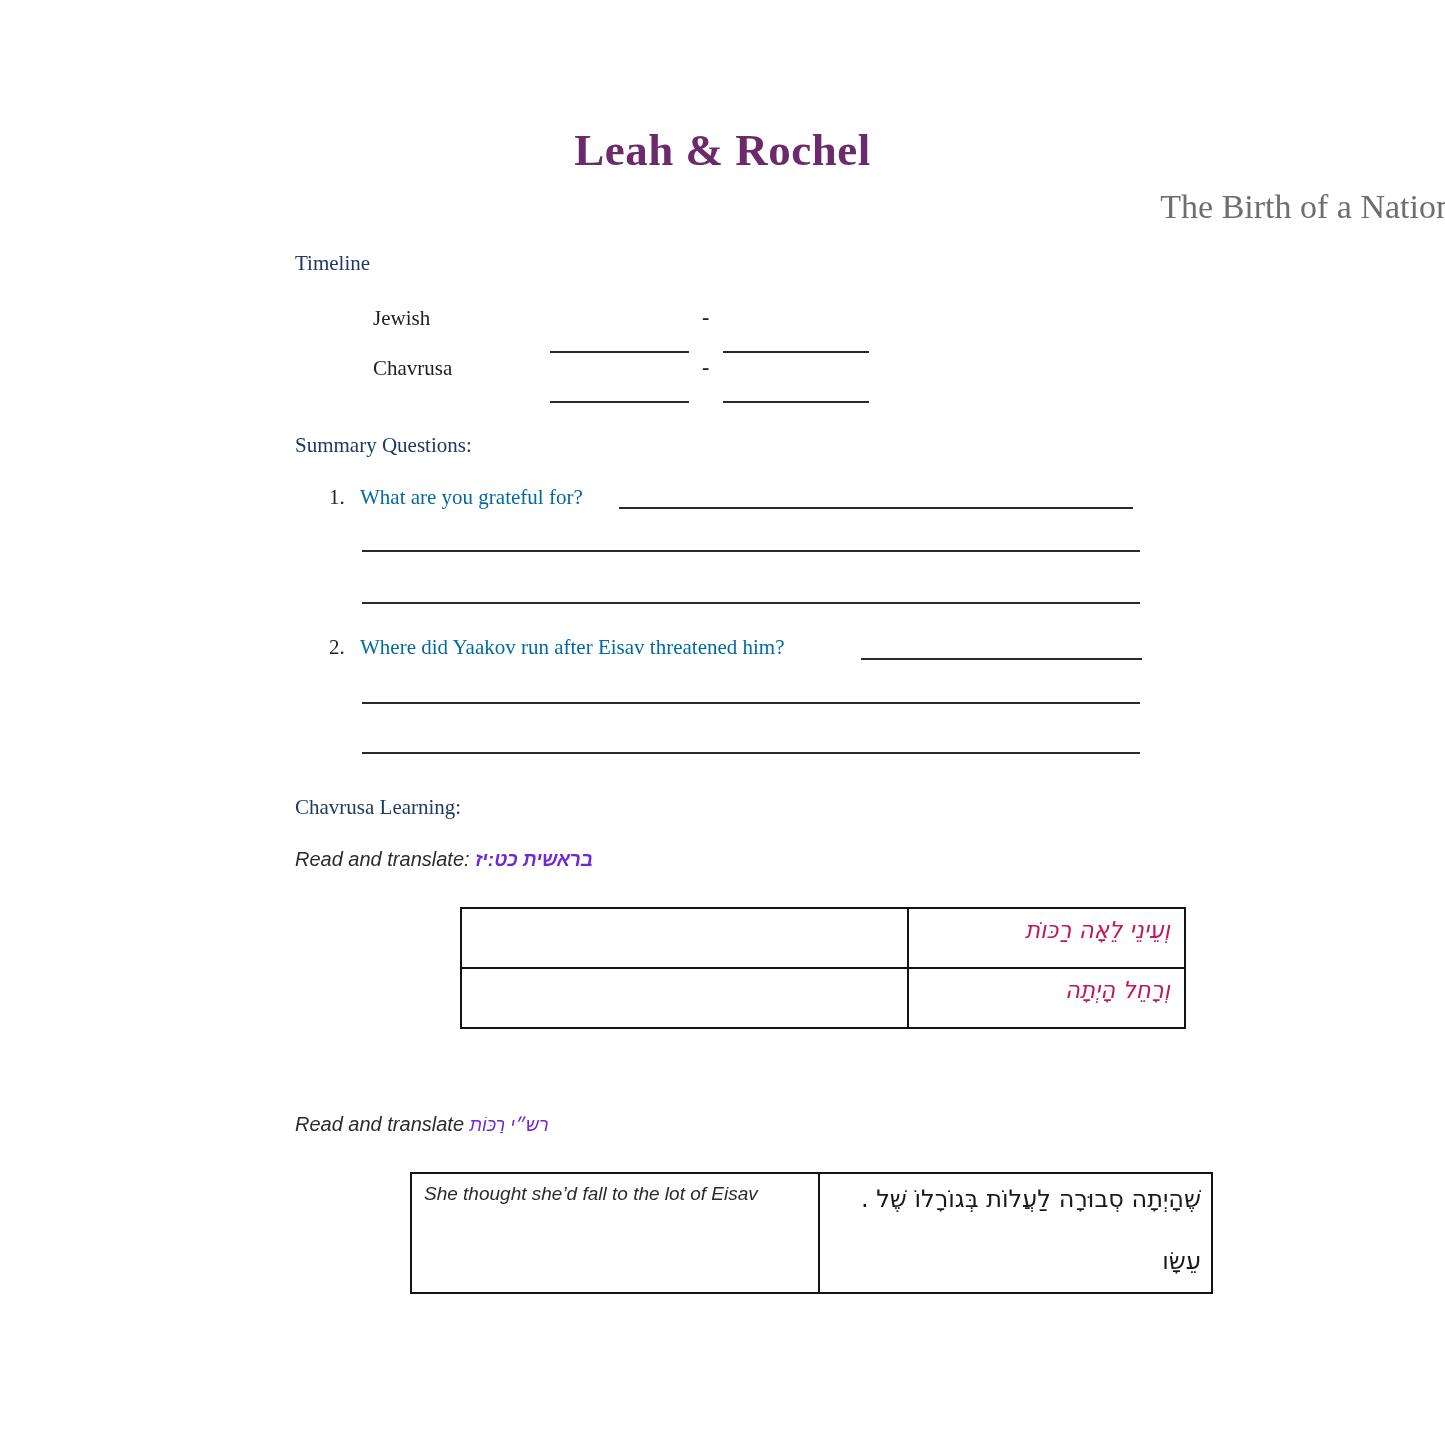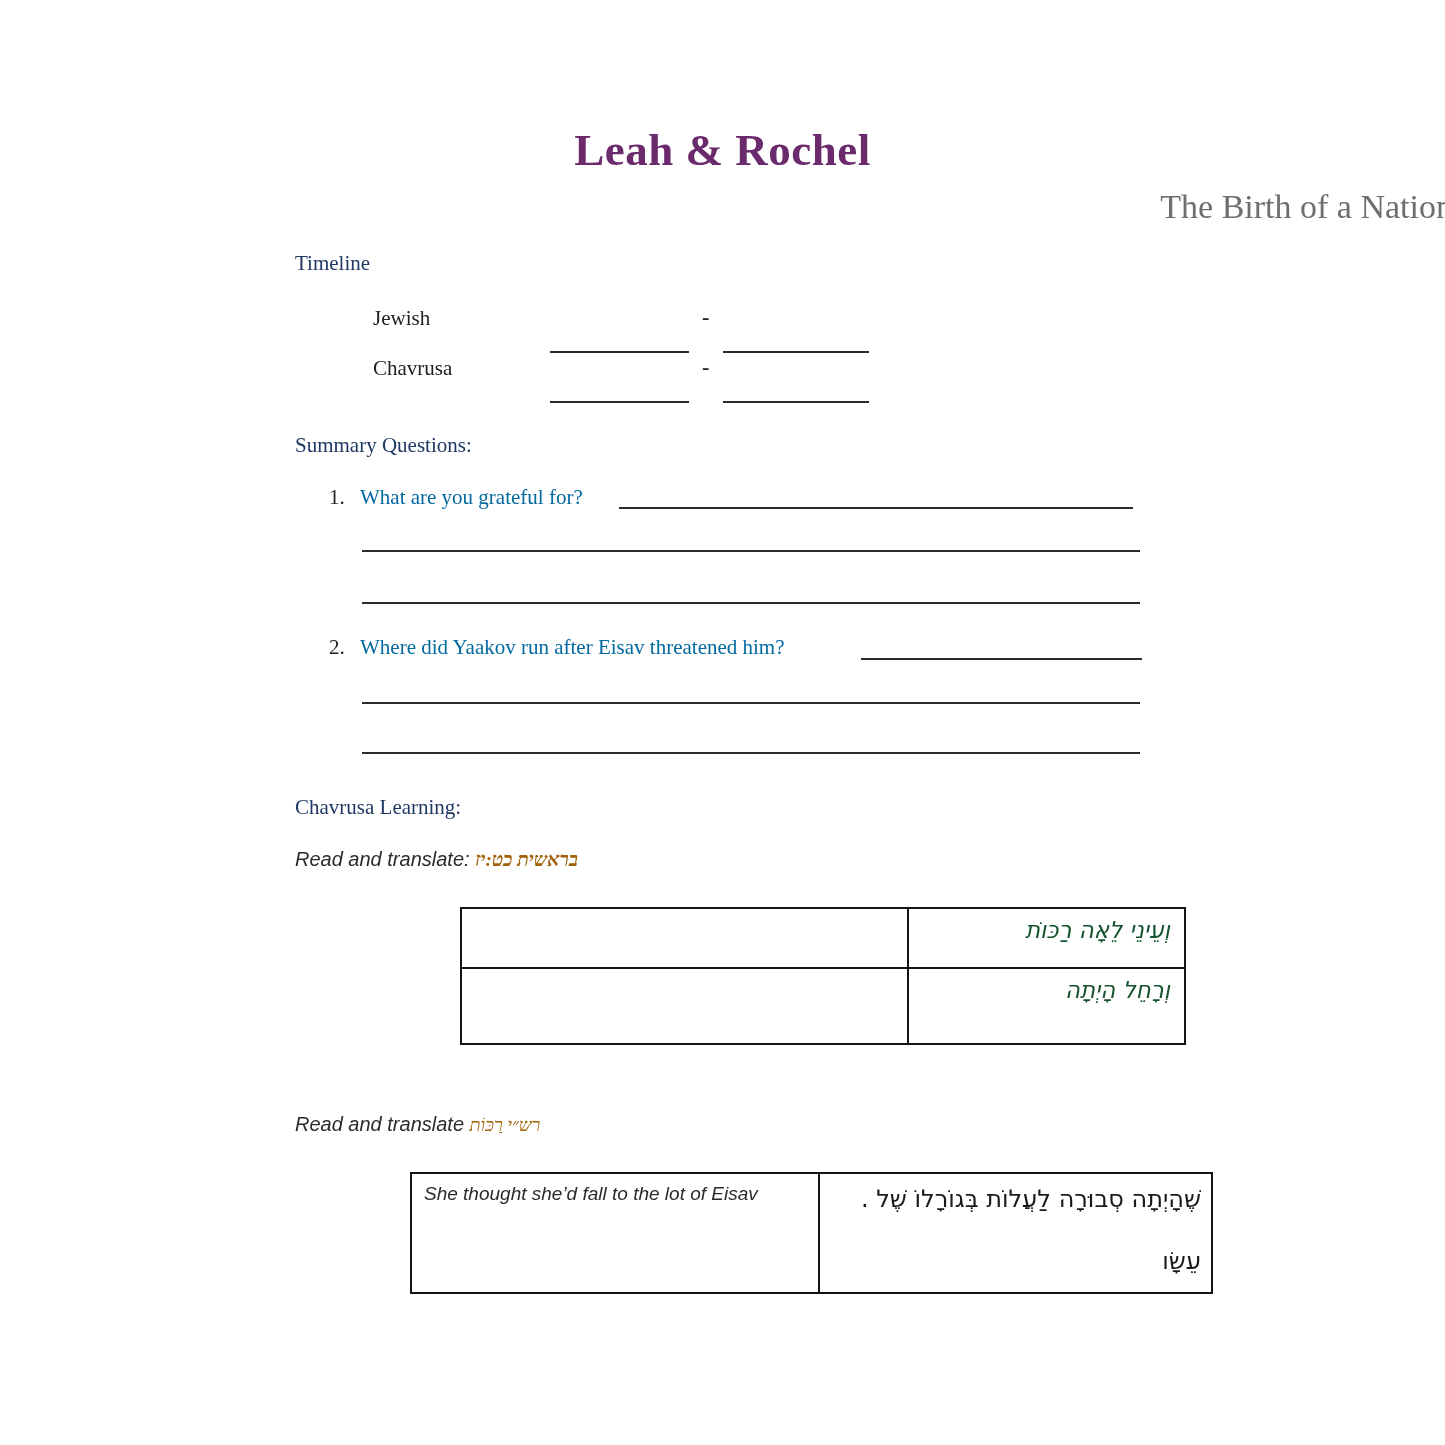--- a/index.html
+++ b/index.html
@@ -27,33 +27,33 @@
   .dash{font-size:22px;font-weight:bold;color:#222;}
   .rule{height:0;border-top:2px solid #2a2a2a;}
   .qnum{display:inline-block;width:31px;font-size:21px;color:#222;}
   .qtext{font-size:21px;color:#0369a1;}
 
   .instr{
     font-family:"Liberation Sans","DejaVu Sans",sans-serif;
     font-style:italic;font-size:20px;color:#2b2b2b;
   }
   .heb-ref{
-    font-family:Liberation Serif, serif;
-    font-size:19px;color:#a16207;margin-top:34px;
+    font-family:Liberation Sans, sans-serif;
+    font-size:19px;color:#6d28d9;margin-top:34px;
   }
   .heb-ref.bold{font-weight:bold;}
 
   table.wtable{border-collapse:collapse;position:absolute;table-layout:fixed;}
   table.wtable td{border:2px solid #141414;vertical-align:top;background:#fff;}
 
   .t-heb{
     direction:rtl;
     font-family:"DejaVu Sans","Liberation Sans",sans-serif;
     font-style:italic;
-    font-size:23px;color:#14532d;
+    font-size:23px;color:#be185d;
     padding:8px 14px 0 8px;
     white-space:nowrap;
   }
   .t-blank{padding:0;}
 
   .t-trans{
     font-family:"Liberation Sans","DejaVu Sans",sans-serif;
     font-style:italic;font-size:19px;color:#2b2b2b;
     padding:9px 10px 0 12px;
   }
@@ -108,21 +108,21 @@
     <span>Read and translate:</span>
     <span class="heb-ref bold" dir="rtl" style="font-style:italic;">בראשית כט:יז</span>
   </div>
 
   <table class="wtable" style="left:460px;top:907px;width:698px;">
     <tbody>
         <tr style="height:60px;">
       <td class="t-blank" style="width:445px;"></td>
       <td class="t-heb" style="width:253px;">וְעֵינֵי לֵאָה רַכּוֹת</td>
     </tr>
-    <tr style="height:76px;">
+    <tr style="height:60px;">
       <td class="t-blank"></td>
       <td class="t-heb">וְרָחֵל הָיְתָה</td>
     </tr>
   </tbody>
     </table>
 
   <div class="abs instr" style="left:295px;top:1113px;">
     <span>Read and translate</span>
     <span class="heb-ref" dir="rtl" style="font-style:italic;font-size:18px;">רש״י רַכּוֹת</span>
   </div>

